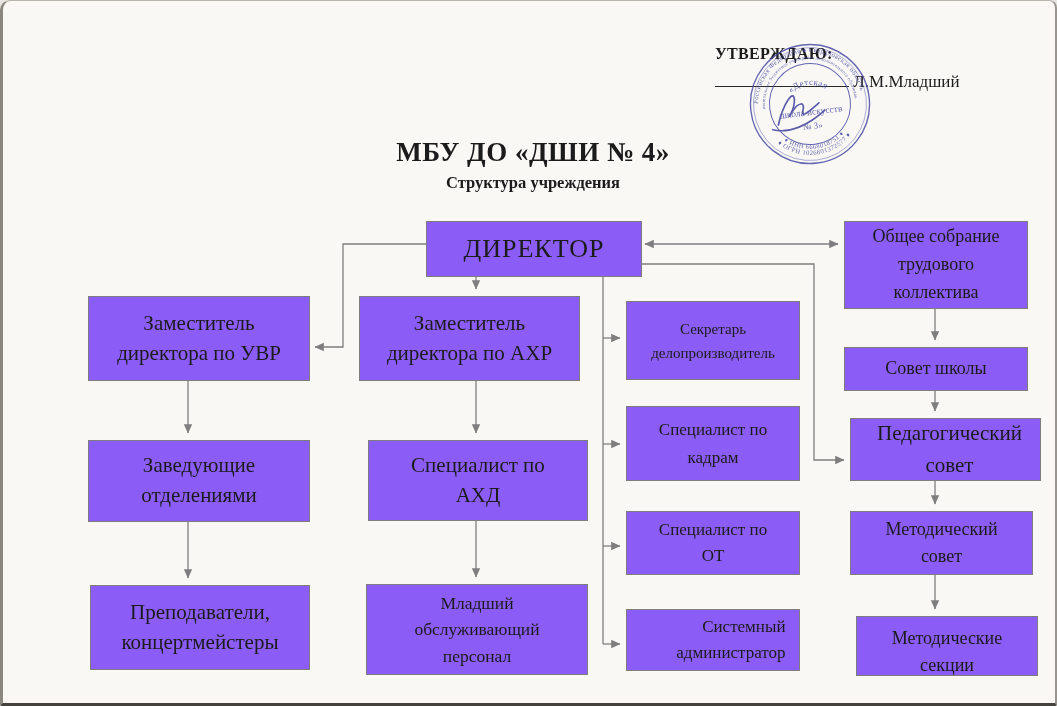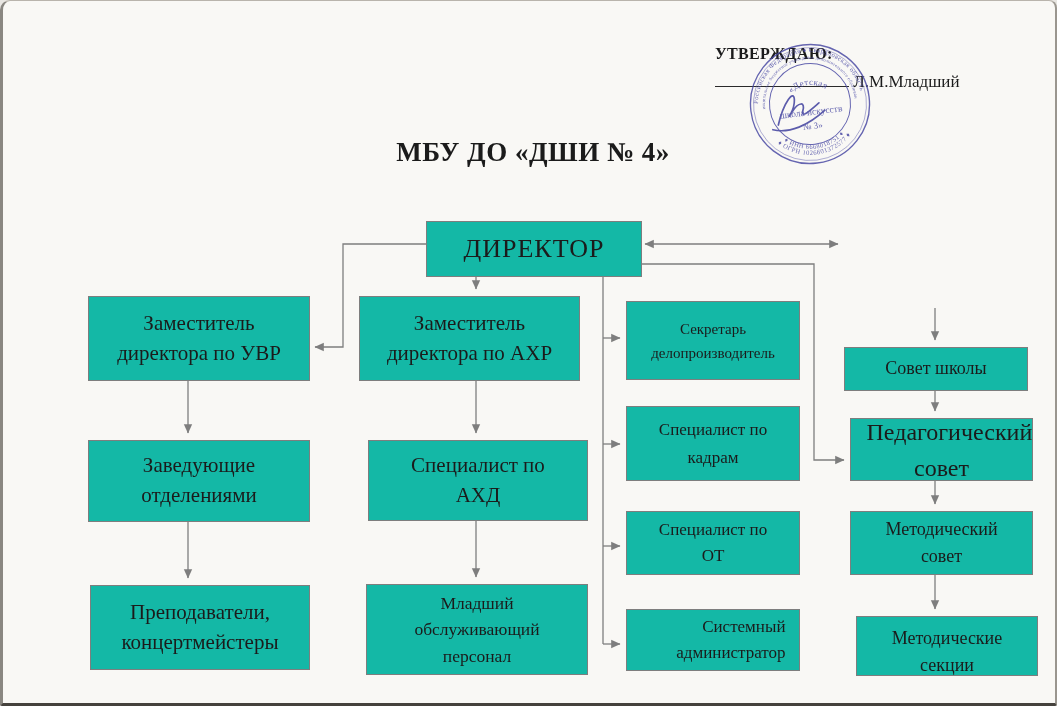--- a/index.html
+++ b/index.html
@@ -13,21 +13,21 @@
     box-sizing:border-box;
     border:1px solid #b9b4ac;
     border-left:3px solid #8a8781;
     border-bottom:3px solid #45423d;
     border-right:2px solid #9a968f;
     border-radius:10px 8px 2px 2px;
   }
   .node{
     position:absolute;
     border:1.5px solid #7e7e7e;
-    background:#14b8a6;
+    background:#8b5cf6;
     display:flex;align-items:center;justify-content:center;
     text-align:center;line-height:1.42;
   }
   .node span{display:inline-block;}
   .approval{position:absolute;left:712px;top:44px;font-size:15.5px;}
   .approval .ap-label{font-weight:bold;font-size:16px;letter-spacing:.3px;}
   .approval .ap-line{margin-top:3px;}
   .sig-row{margin-top:9px;font-size:17px;white-space:nowrap;}
   .sig-rule{display:inline-block;width:134px;border-bottom:1.4px solid #2a2a2a;vertical-align:baseline;}
   .title-block{position:absolute;left:340px;top:136px;width:380px;text-align:center;}
@@ -69,20 +69,21 @@
       <text font-size="6.4" letter-spacing="0.5"><textPath href="#arcBotInner" startOffset="50%" text-anchor="middle">♦ ИНН 6668018751 ♦</textPath></text>
       <text font-size="9" letter-spacing="0.3"><textPath href="#arcCenter" startOffset="50%" text-anchor="middle">«Детская</textPath></text>
       <text x="64" y="76" font-size="9.5" text-anchor="middle">школа искусств</text>
       <text x="64" y="90" font-size="9" text-anchor="middle">№ 3»</text>
     </g>
     <path d="M30,82 C38,60 50,48 49,59 C48,70 37,80 45,71 C53,61 60,62 56,71 C53,79 64,71 73,65 M24,86 C40,92 60,86 78,73" fill="none" stroke="#3a3a9c" stroke-width="1.7" stroke-linecap="round"></path>
   </svg>
 
   <div class="title-block">
     <div class="title-main">МБУ ДО «ДШИ № 4»</div>
+    <div class="title-sub">Структура учреждения</div>
   </div>
 
   <svg class="connectors" width="1057" height="706" viewBox="0 0 1057 706">
     <defs>
       <marker id="arr" viewBox="0 0 10 10" refX="8.5" refY="5" markerWidth="8" markerHeight="8" orient="auto">
         <path d="M0,1 L9,5 L0,9 z" fill="#7e7e7e"></path>
       </marker>
     </defs>
     <g fill="none" stroke="#7e7e7e" stroke-width="1.3">
       <path d="M473,275 V288" marker-end="url(#arr)"></path>
@@ -143,26 +144,29 @@
   </div>
 
   <div class="node" style="left:623px;top:510px;width:172px;height:62px;font-size:17px;line-height:1.55;">
     <span style="max-width:118px;">Специалист по ОТ</span>
   </div>
 
   <div class="node" style="left:623px;top:608px;width:172px;height:60px;font-size:17px;line-height:1.55;">
     <span style="max-width:145px;text-align:right;">Системный администратор</span>
   </div>
 
+  <div class="node" style="left:841px;top:220px;width:182px;height:86px;font-size:18px;line-height:1.55;">
+    <span style="max-width:140px;">Общее собрание трудового коллектива</span>
+  </div>
 
   <div class="node" style="left:841px;top:346px;width:182px;height:42px;font-size:18px;">
     <span>Совет школы</span>
   </div>
 
-  <div class="node" style="left:847px;top:417px;width:181px;height:61px;font-size:24px;line-height:1.5;">
+  <div class="node" style="left:847px;top:417px;width:181px;height:61px;font-size:21px;line-height:1.5;padding-left:8px;">
     <span style="max-width:150px;">Педагогический совет</span>
   </div>
 
   <div class="node" style="left:847px;top:510px;width:181px;height:62px;font-size:18px;line-height:1.5;">
     <span style="max-width:150px;">Методический совет</span>
   </div>
 
   <div class="node" style="left:853px;top:615px;width:180px;height:58px;font-size:18px;line-height:1.5;">
     <span style="max-width:130px;margin-top:12px;">Методические секции</span>
   </div>

